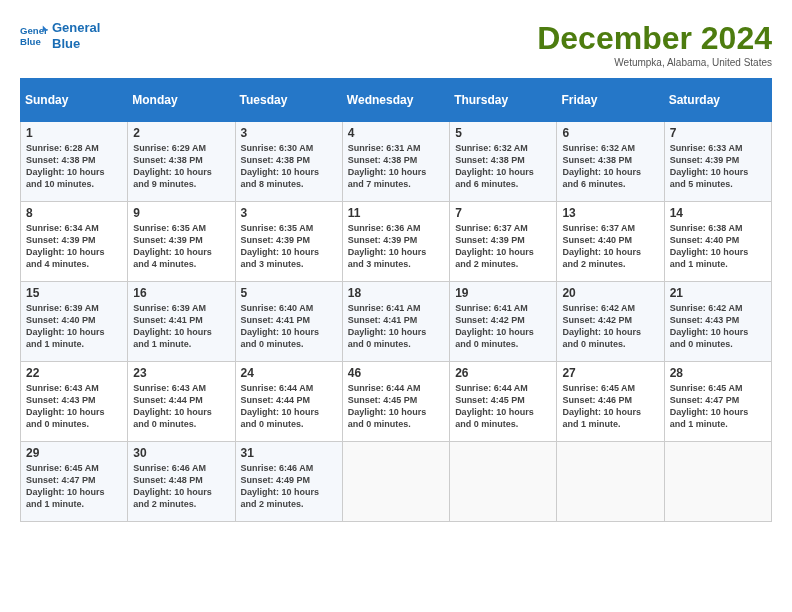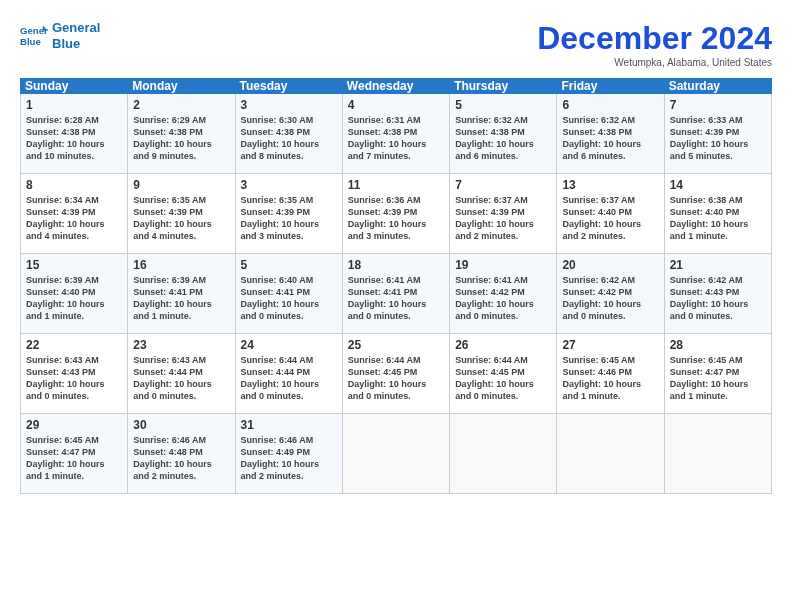--- a/index.html
+++ b/index.html
@@ -33,35 +33,35 @@
     .logo-icon {
       width: 28px;
       height: 28px;
     }
     .title-area {
       text-align: right;
     }
     .month-title {
       font-size: 32px;
       font-weight: bold;
-      color: #1d4ed8;
+      color: #4d7c0f;
     }
     .location-title {
       font-size: 10px;
       color: #555;
     }
     .calendar-table {
       width: 100%;
       border-collapse: collapse;
       font-size: 10px;
     }
     .calendar-table thead tr th {
       background: #2577c8;
       color: #fff;
-      padding: 0 4px;
+      padding: 14px 4px;
       text-align: left;
       font-size: 12px;
       font-weight: bold;
       border: 1px solid #2577c8;
     }
     .calendar-table tbody tr td {
       border: 1px solid #ccc;
       vertical-align: top;
       padding: 4px 5px;
       min-height: 80px;
@@ -224,21 +224,21 @@
         </td>
         <td>
           <span class="day-number">23</span>
           <div class="day-info">Sunrise: 6:43 AM<br>Sunset: 4:44 PM<br>Daylight: 10 hours<br>and 0 minutes.</div>
         </td>
         <td>
           <span class="day-number">24</span>
           <div class="day-info">Sunrise: 6:44 AM<br>Sunset: 4:44 PM<br>Daylight: 10 hours<br>and 0 minutes.</div>
         </td>
         <td>
-          <span class="day-number">25</span>
+          <span class="day-number">46</span>
           <div class="day-info">Sunrise: 6:44 AM<br>Sunset: 4:45 PM<br>Daylight: 10 hours<br>and 0 minutes.</div>
         </td>
         <td>
           <span class="day-number">26</span>
           <div class="day-info">Sunrise: 6:44 AM<br>Sunset: 4:45 PM<br>Daylight: 10 hours<br>and 0 minutes.</div>
         </td>
         <td>
           <span class="day-number">27</span>
           <div class="day-info">Sunrise: 6:45 AM<br>Sunset: 4:46 PM<br>Daylight: 10 hours<br>and 1 minute.</div>
         </td>

